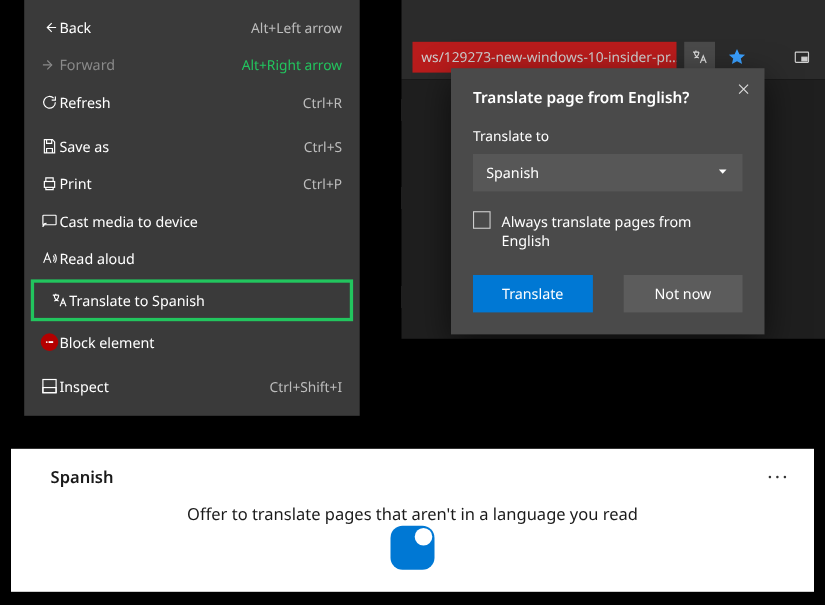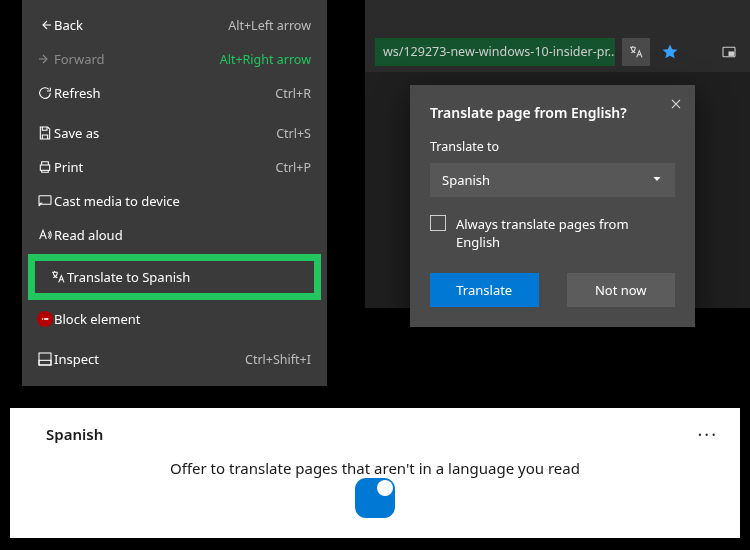--- a/index.html
+++ b/index.html
@@ -21,47 +21,46 @@
     align-items: center;
     height: 34px;
     padding: 0 16px 0 14px;
   }
   .ctx .row.disabled { color: #8a8a8a; }
   .ctx .ico { width: 18px; height: 18px; display:flex; align-items:center; justify-content:center; flex:0 0 18px; }
   .ctx .label { flex: 1; }
   .ctx .shortcut { color: #bdbdbd; font-size: 12.5px; }
   .ctx .row.disabled .shortcut { color: #22c55e; }
   .ctx .spacer { height: 6px; }
-  .ctx .hl { border: 7px solid #22c55e; margin: 2px 6px; }
+  .ctx .hl { border: 3px solid #22c55e; margin: 2px 6px; }
   .ubo { width: 16px; height:16px; background:#b30000; border-radius:50%; display:flex;align-items:center;justify-content:center;}
   .ubo svg { width:10px;height:10px; }
 
   
   .bgstrip { position:absolute; left:365px; right:0; background:#2b2b2b; }
   .toolbar { top:0; height:72px; position:absolute; left:365px; right:0; background:#2b2b2b; }
   .urlbox {
     position:absolute; top:38px; left:375px; width:240px; height:28px;
-    background:#14532d; color:#cfcfcf; font-size:12.5px; line-height:28px;
+    background:#b91c1c; color:#cfcfcf; font-size:12.5px; line-height:28px;
     padding:0 8px; overflow:hidden; white-space:nowrap;
   }
   .tbtn { position:absolute; top:38px; width:28px; height:28px; display:flex;align-items:center;justify-content:center; }
   .tbtn.trans { left:622px; background:#4a4a4a; }
   .tbtn.star  { left:656px; }
   .tbtn.pip   { left:715px; }
 
   
   .strip { position:absolute; left:365px; right:0; height:20px; background:#3e3e3e; }
 
   
   .popup {
     position:absolute; top:62px; left:410px; width:285px;
     background:#4a4a4a; color:#fff; padding:18px 20px 20px;
     box-shadow:0 10px 30px rgba(0,0,0,.6);
     font-size:13px;
-    margin-top:23px;
   }
   .popup .close { position:absolute; top:12px; right:12px; cursor:pointer; }
   .popup .title { font-weight:600; font-size:14px; margin-bottom:16px; }
   .popup .sublabel { font-size:12.5px; margin-bottom:8px; }
   .popup .select {
     width:100%; height:34px; background:#575757; border:none;
     display:flex; align-items:center; justify-content:space-between;
     padding:0 12px; font-size:13px; color:#fff; margin-bottom:18px;
   }
   .popup .chk { display:flex; align-items:flex-start; gap:10px; margin-bottom:22px; }

